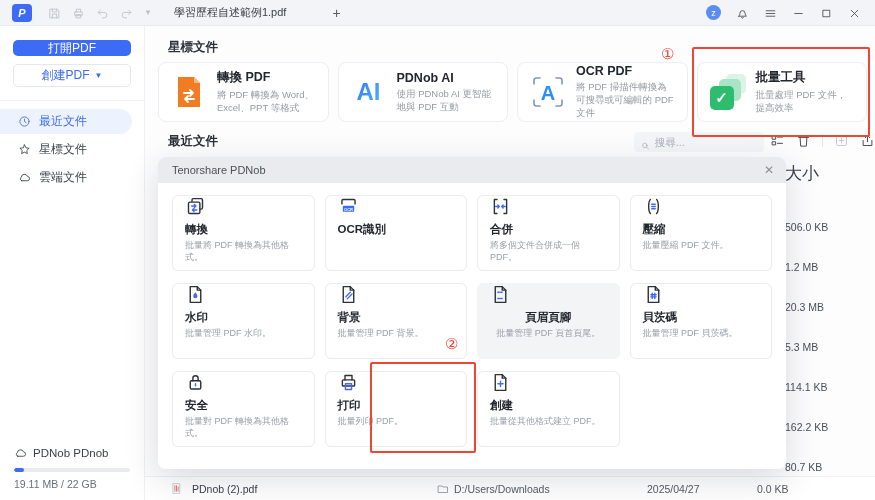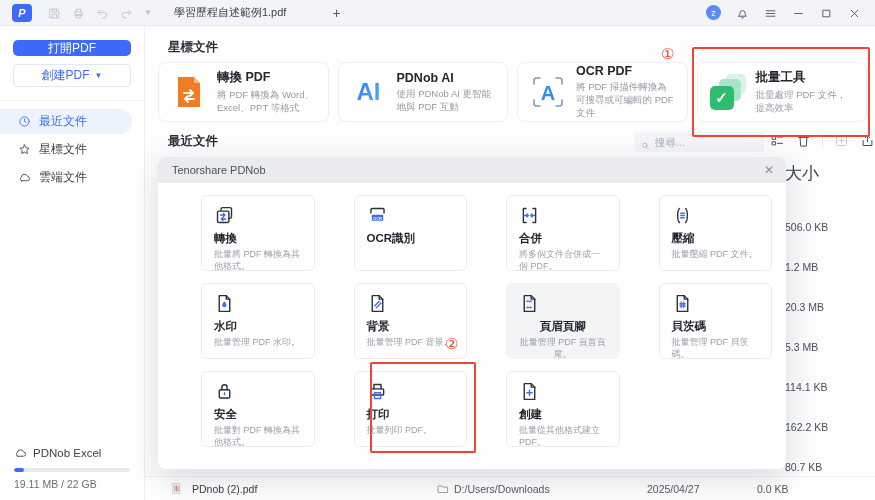--- a/index.html
+++ b/index.html
@@ -95,21 +95,21 @@
   .fsize { color:#555b64; }
 
   
   .modal { position:absolute; left:13px; top:131px; width:628px; height:312px; border-radius:8px;
            box-shadow:0 10px 34px rgba(30,40,60,.16); background:#fff; z-index:10; }
   .modal-head { height:26px; background:#e9ebee; border-radius:8px 8px 0 0; display:flex; align-items:center;
                 padding:0 12px 0 14px; }
   .modal-title { font-size:11px; color:#4b5159; }
   .modal-close { margin-left:auto; font-size:12px; color:#8a9098; cursor:pointer; }
   .modal-body { padding:12px 14px; display:grid; grid-template-columns:repeat(4,1fr); gap:12px 10px; }
-  .tool { height:76px; border:1px solid #e9ebef; border-radius:6px; padding:9px 12px; cursor:pointer; background:#fff;margin-left:29px; }
+  .tool { height:76px; border:1px solid #e9ebef; border-radius:6px; padding:0 12px; cursor:pointer; background:#fff; }
   .tool.hovered { background:#f3f4f6; border-color:#f3f4f6;text-align:center; }
   .tool .tic { width:21px; height:21px; }
   .tool .tic svg { width:100%; height:100%; }
   .tool .tt { font-size:11.5px; font-weight:bold; color:#23272f; margin-top:5px; }
   .tool .td { font-size:9px; color:#9aa0aa; line-height:1.35; margin-top:2px; }
 
   
   .annbox { position:absolute; border:2px solid #ee4633; border-radius:2px; z-index:20; pointer-events:none; }
   .annbox.b1 { left:547px; top:21px; width:178px; height:90px; }
   .annbox.b2 { left:225px; top:336px; width:106px; height:91px; }
@@ -195,21 +195,21 @@
             <path d="M7 18h10a4 4 0 0 0 .6-8A6 6 0 0 0 6 11.5 3.6 3.6 0 0 0 7 18z"></path>
           </svg></span>
         <span>雲端文件</span>
       </div>
     </div>
   <div class="cloudbox">
     <div class="cloudlabel">
       <span class="nav-ic"><svg viewBox="0 0 24 24">
             <path d="M7 18h10a4 4 0 0 0 .6-8A6 6 0 0 0 6 11.5 3.6 3.6 0 0 0 7 18z"></path>
           </svg></span>
-      <span>PDNob Excel</span>
+      <span>PDNob PDnob</span>
     </div>
     <div class="progress">
         <div class="fill"></div>
       </div>
     <div class="usage">19.11 MB / 22 GB</div>
   </div>
 </div>
 
 <div class="main">
   <div class="qt-title">星標文件</div>

